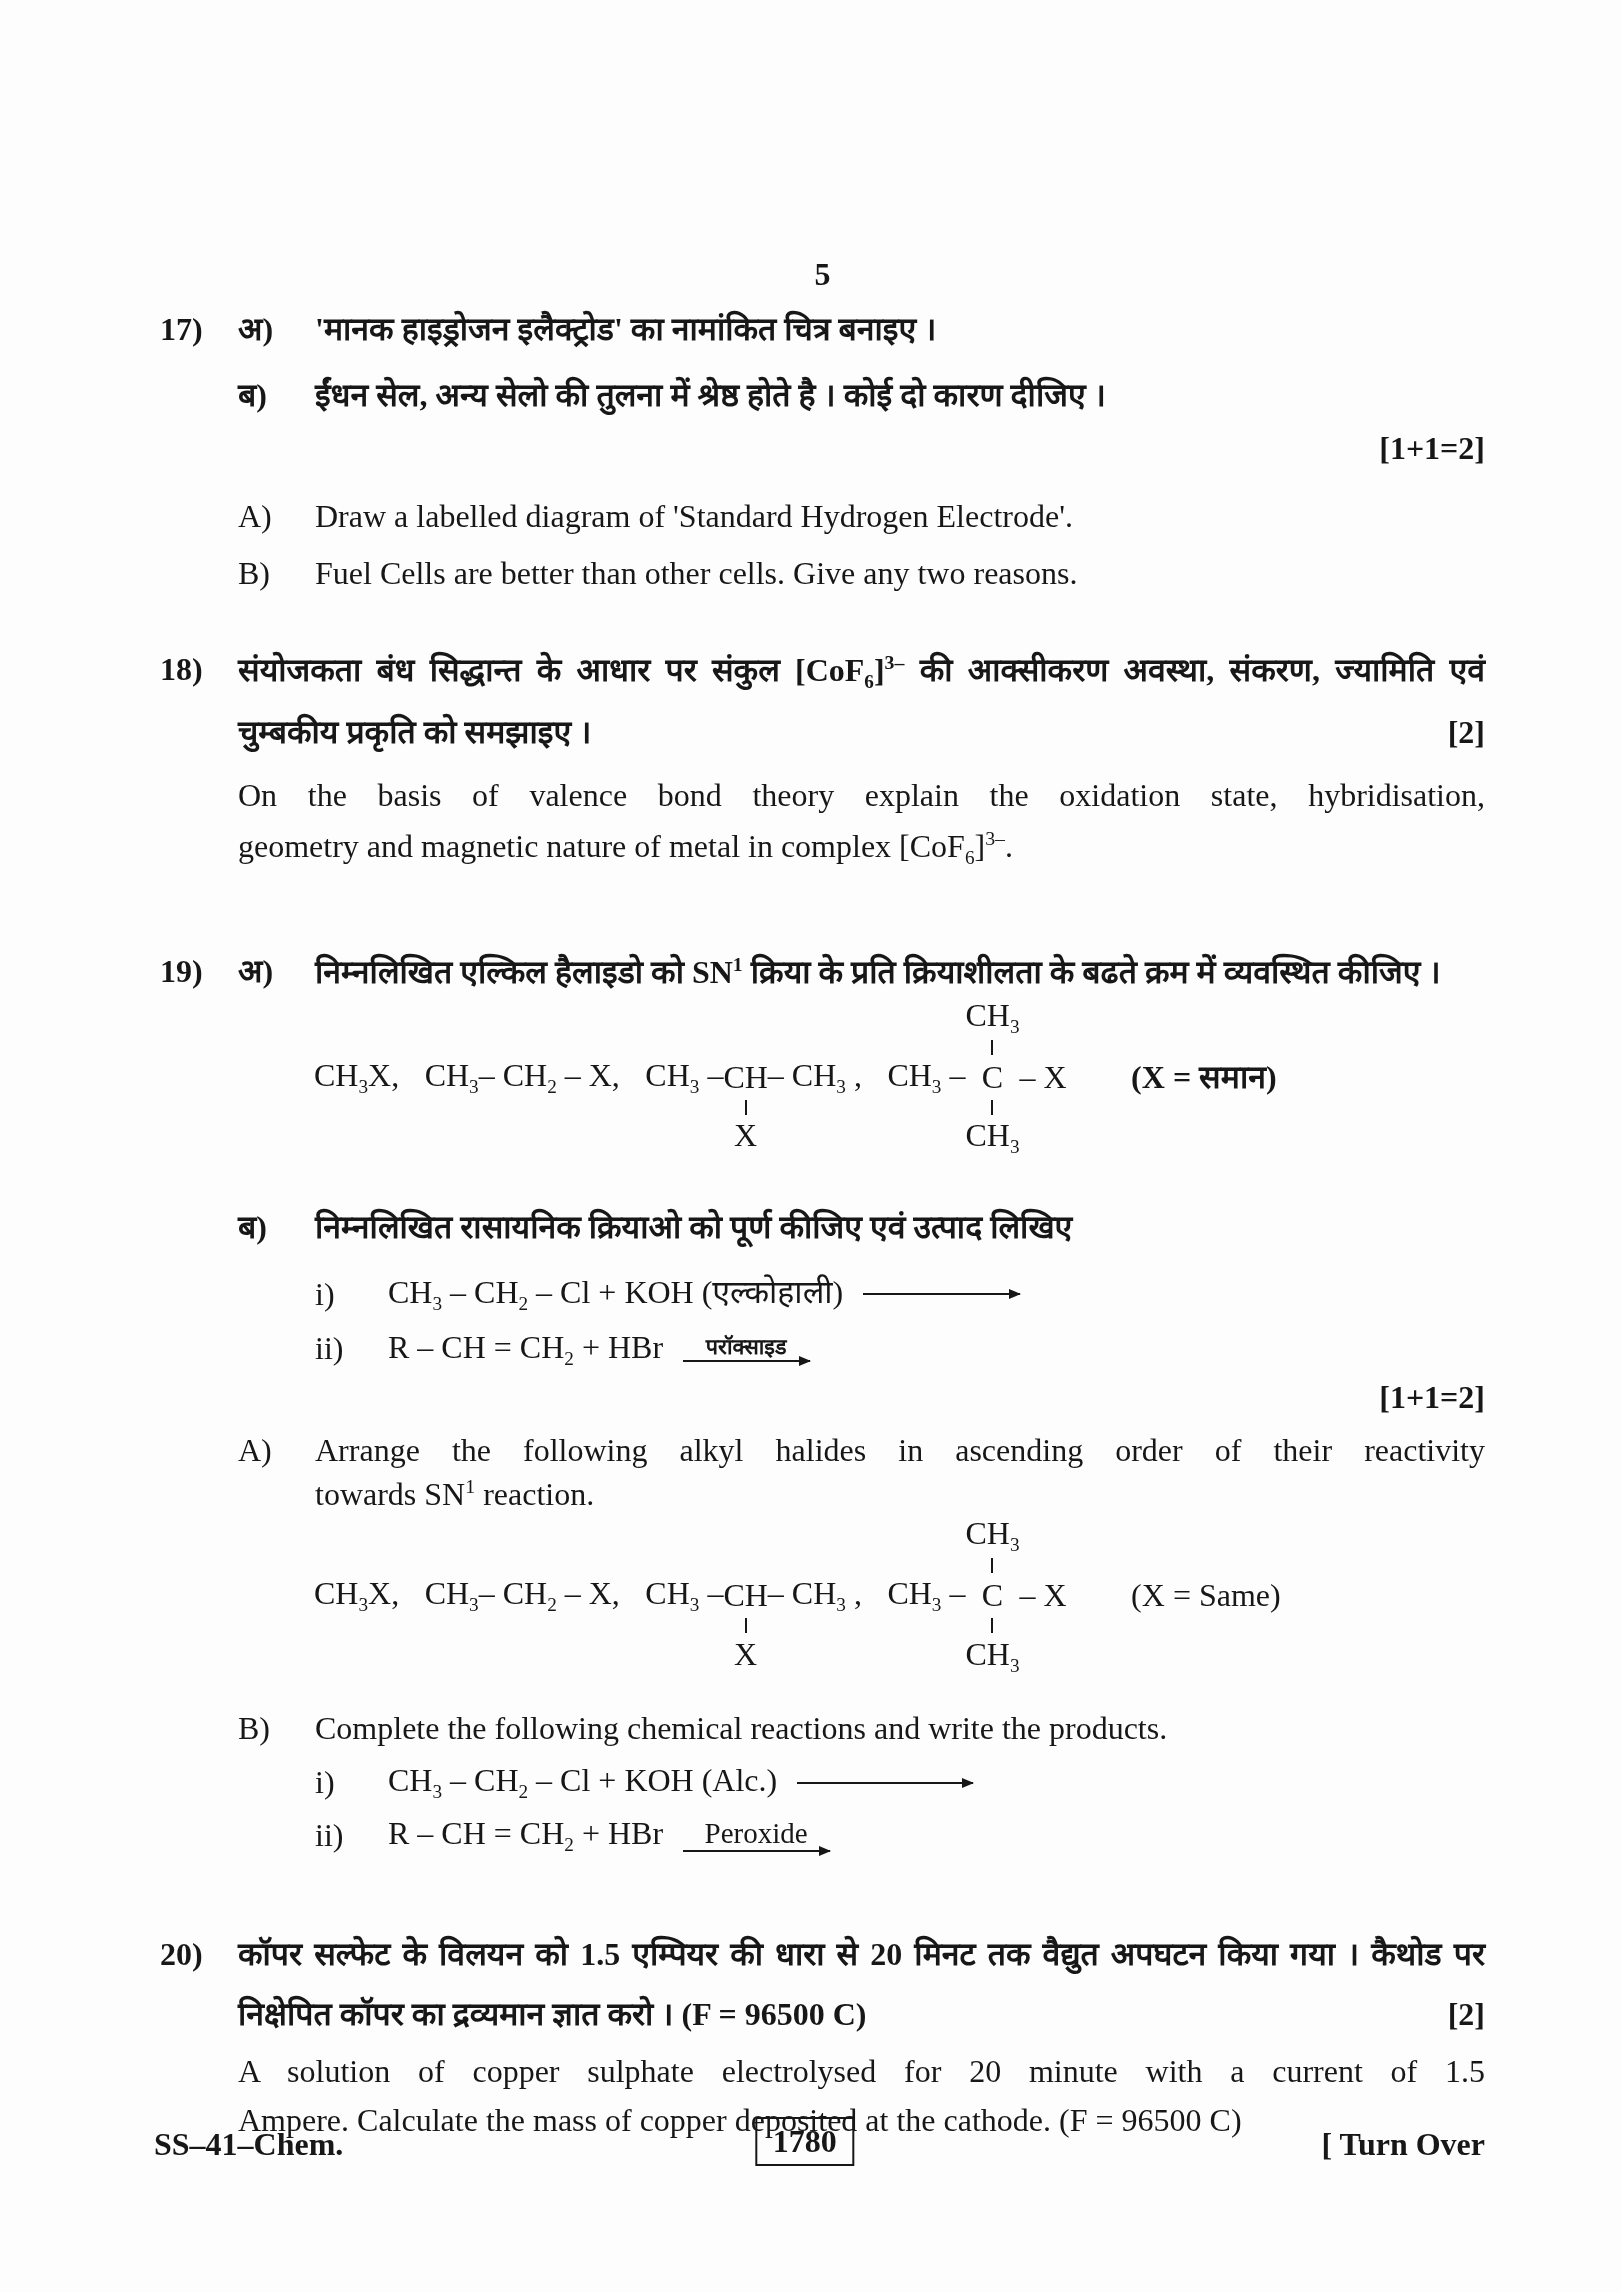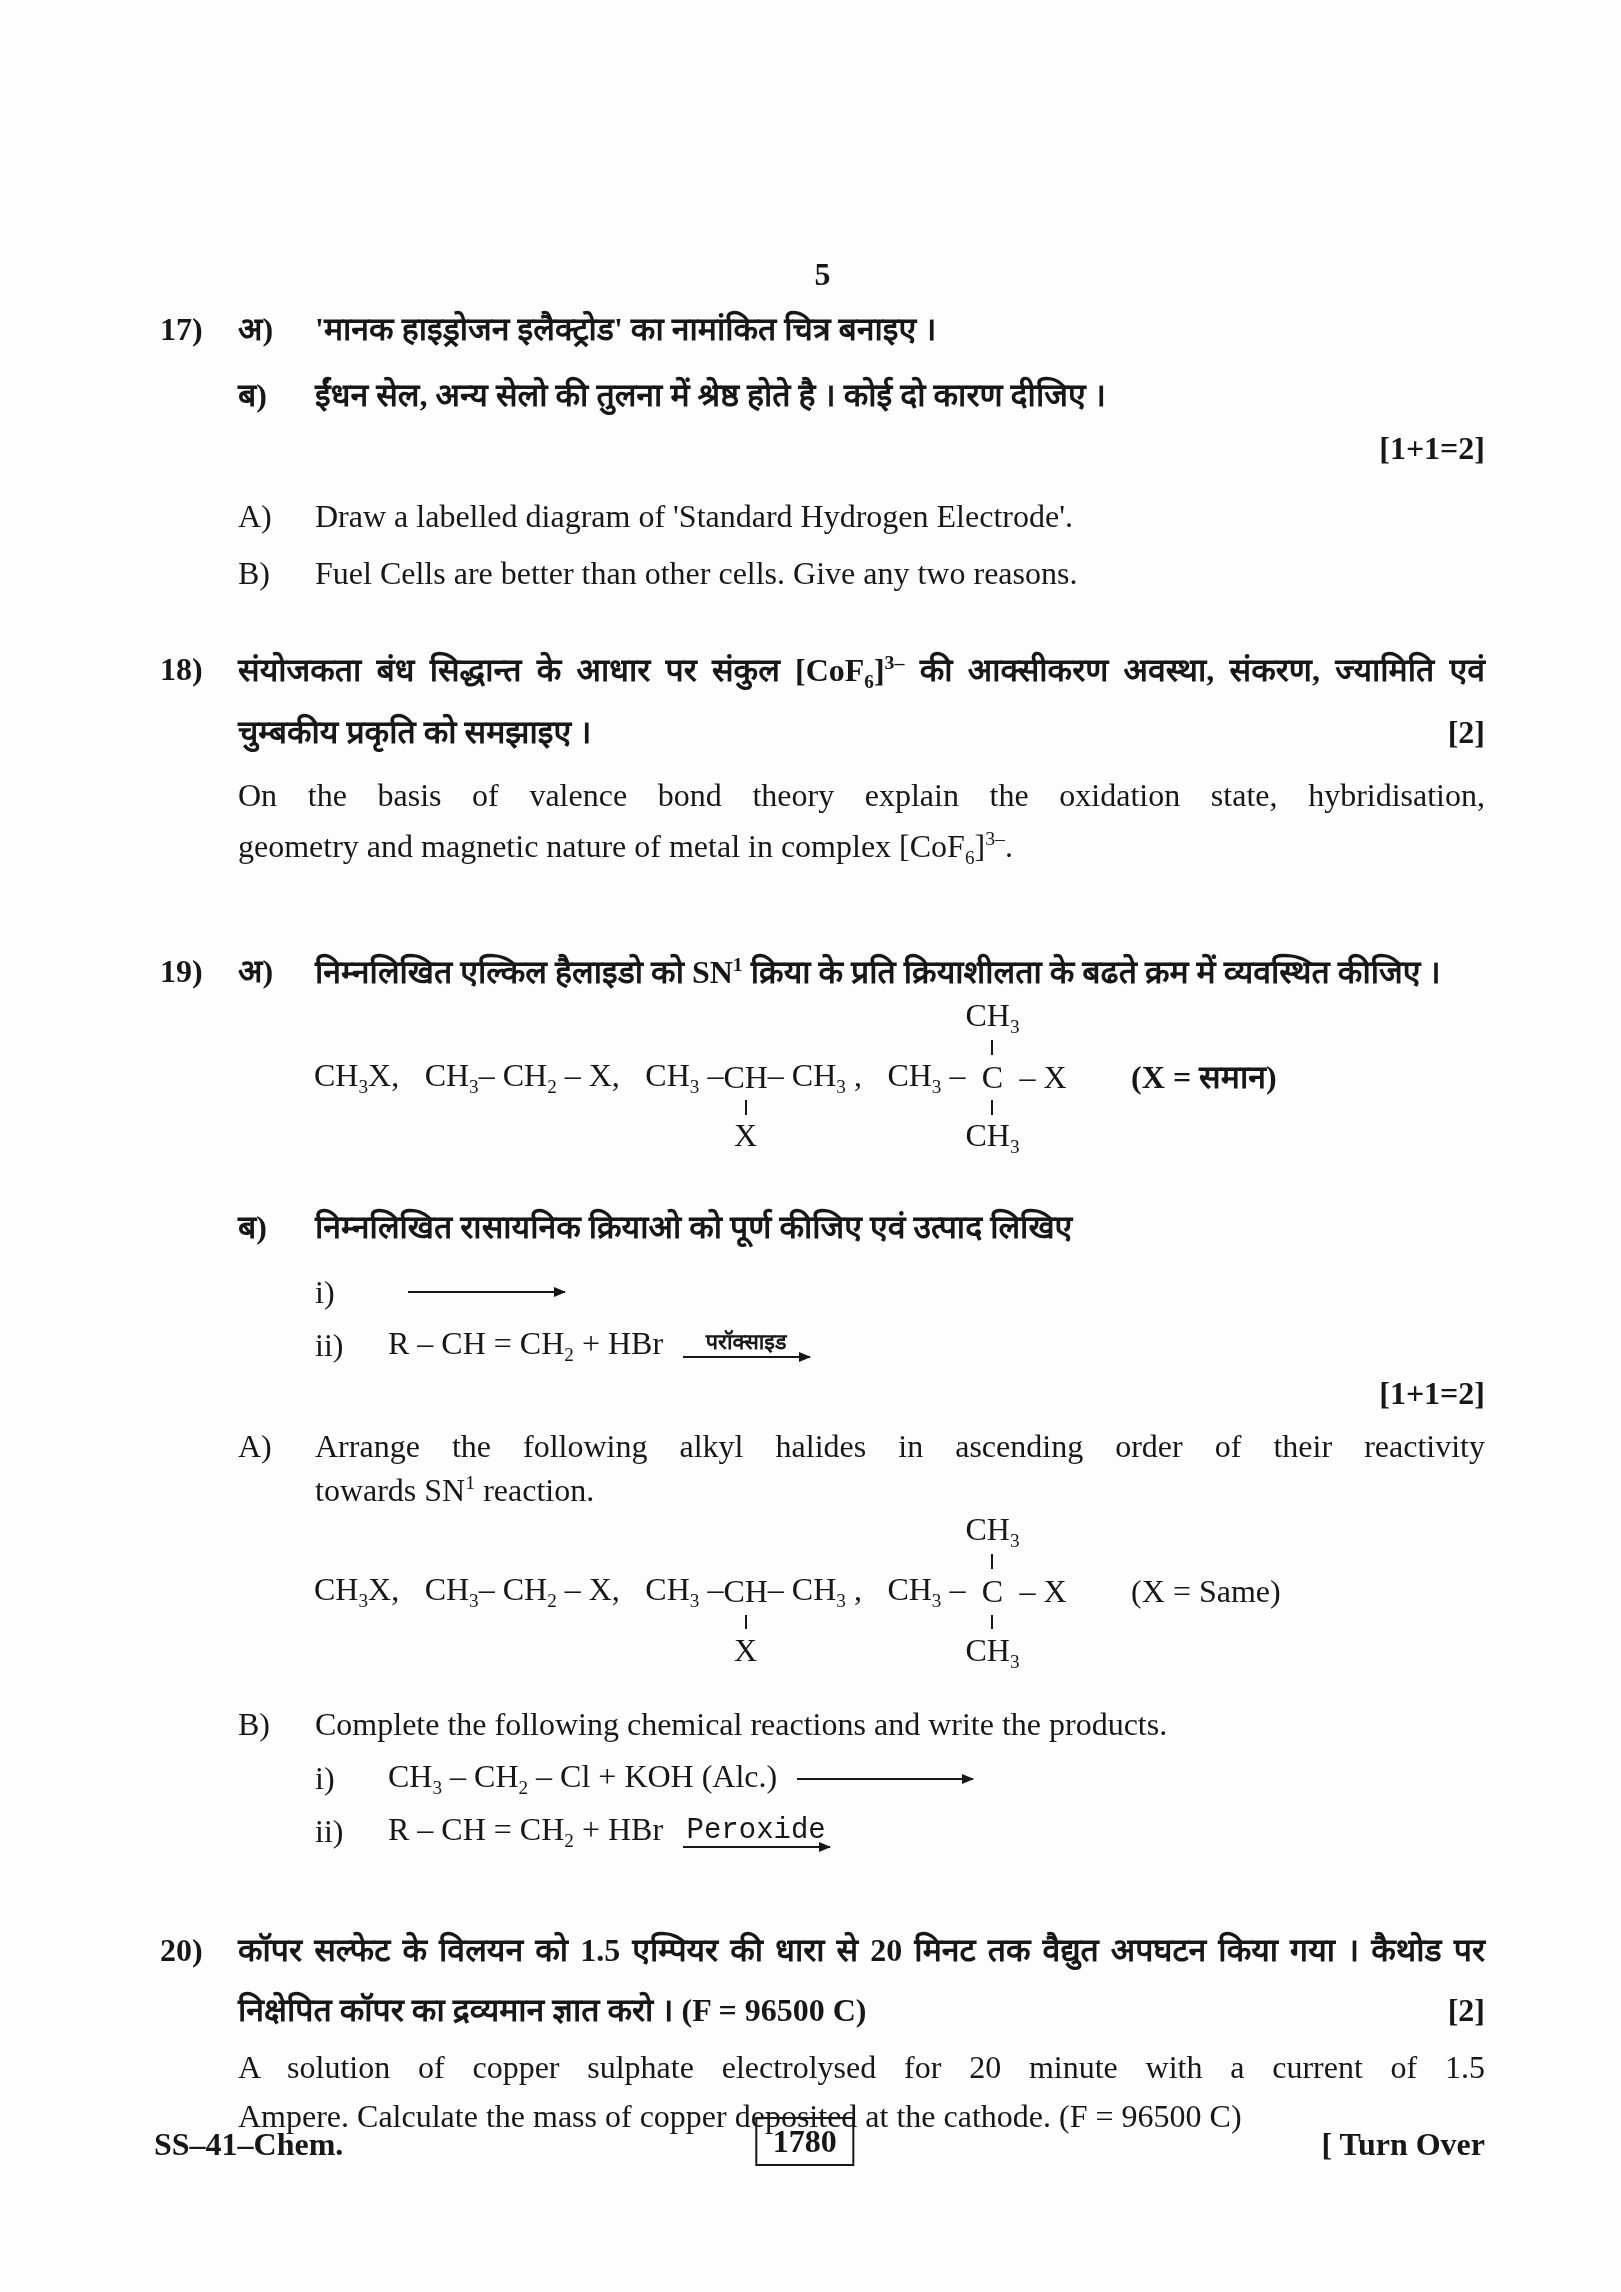--- a/index.html
+++ b/index.html
@@ -46,21 +46,21 @@
   .cs-center { grid-column:2; grid-row:3; }
   .cs-right  { grid-column:3; grid-row:3; }
   .cs-bond-bottom { grid-column:2; grid-row:4; width:2px; height:14.7px; background:#171717; }
   .cs-below  { grid-column:2; grid-row:5; align-self:start; }
   .chem-note { margin-left:39px; }
 
   sub { font-size:0.6em; }
   sup { font-size:0.62em; }
 
   
-  .rxn-arrow { display:inline-flex; flex-direction:column; align-items:center; margin-left:19.6px;font-family:Liberation Mono, monospace; }
+  .rxn-arrow { display:inline-flex; flex-direction:column; align-items:center; margin-left:19.6px; }
   .arrow-label { font-size:29px; line-height:1.1; }
   .arrow-label-hi { font-size:21.6px; font-weight:700; line-height:1.1; }
   .shaft { position:relative; height:2px; background:#171717; }
   .shaft::after {
     content:""; position:absolute; right:-1px; top:50%;
     transform:translateY(-50%);
     border-left:12.7px solid #171717;
     border-top:5.9px solid transparent;
     border-bottom:5.9px solid transparent;
   }
@@ -173,20 +173,21 @@
         <span class="chem-note hi">(X = समान)</span>
       </div>
 
       <div class="part mt-19b">
         <span class="part-label hi">ब)</span>
         <span class="part-body hi">निम्नलिखित रासायनिक क्रियाओ को पूर्ण कीजिए एवं उत्पाद लिखिए</span>
       </div>
 
       <div class="item mt-19i">
         <span class="item-label">i)</span>
+        <span>CH<sub>3</sub> – CH<sub>2</sub> – Cl + KOH (एल्कोहाली)</span>
         <span class="rxn-arrow">
           <span class="shaft w160"></span>
         </span>
       </div>
       <div class="item mt-19ii">
         <span class="item-label">ii)</span>
         <span>R – CH = CH<sub>2</sub> + HBr</span>
         <span class="rxn-arrow">
           <span class="arrow-label-hi">परॉक्साइड</span>
           <span class="shaft w130"></span>

